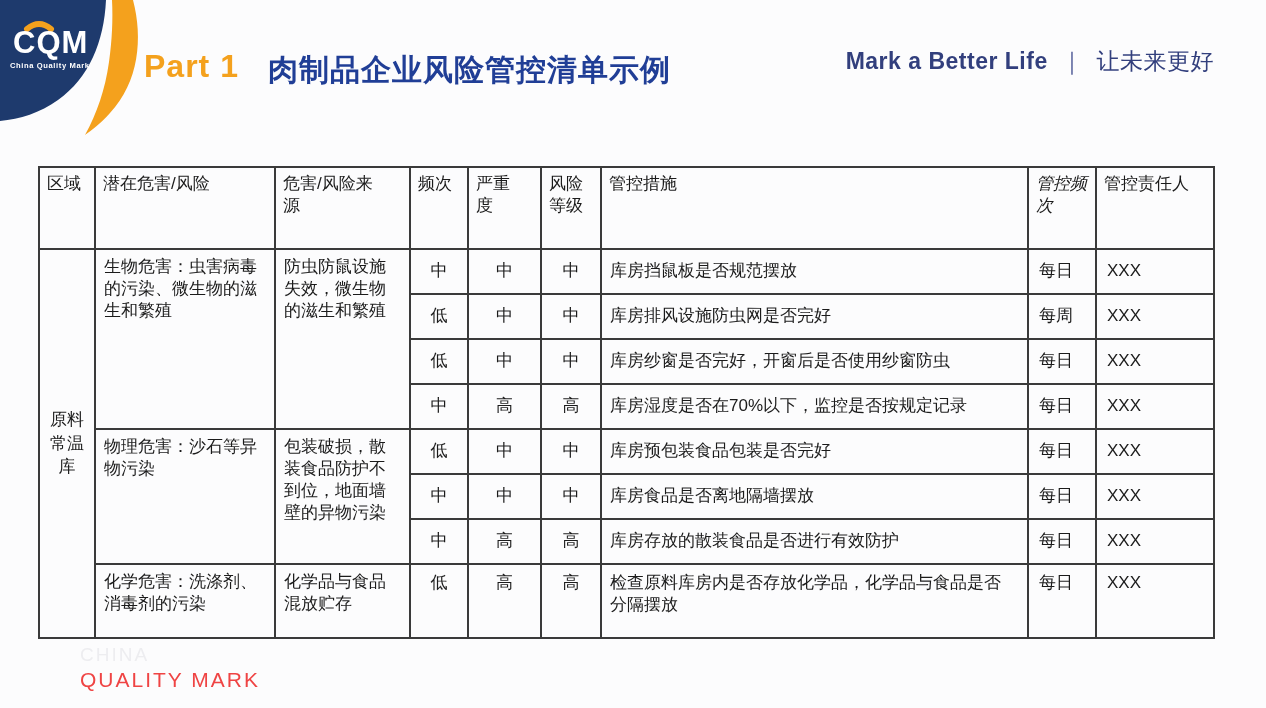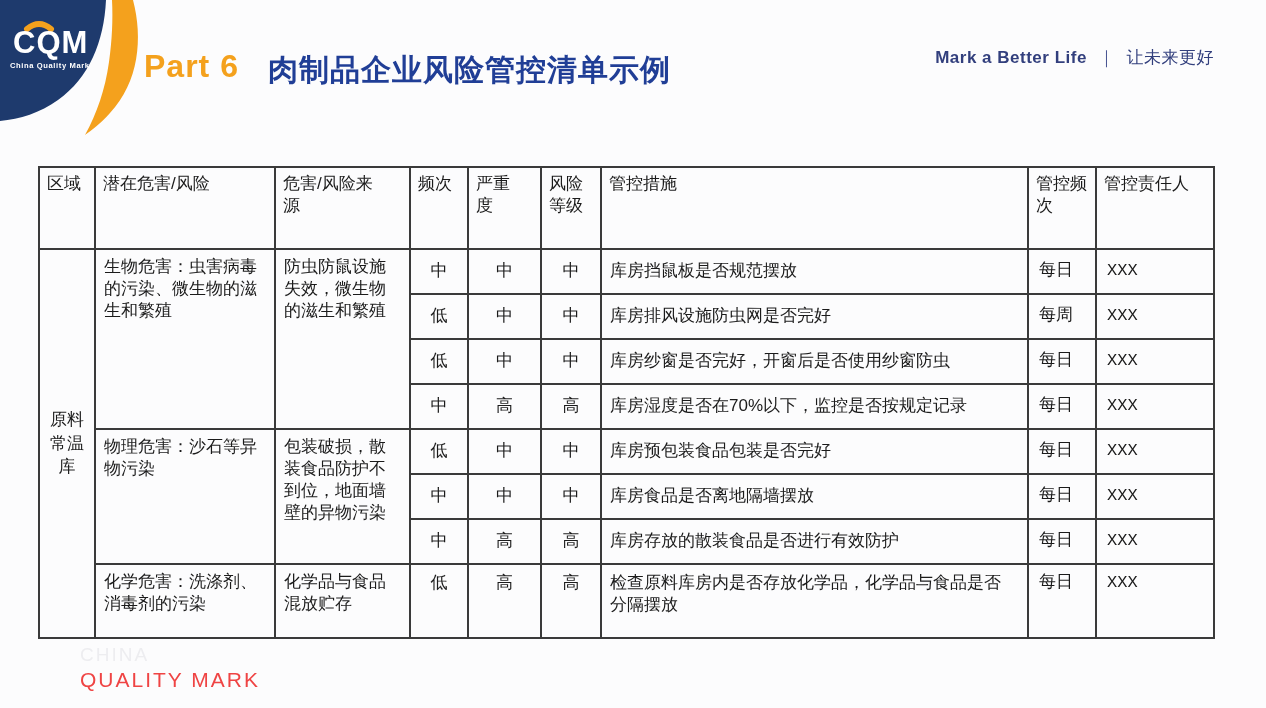--- a/index.html
+++ b/index.html
@@ -14,21 +14,21 @@
   .part-label{
     position:absolute;left:144px;top:48px;
     font-size:32px;font-weight:bold;color:#f4a11d;letter-spacing:1px;
   }
   .page-title{
     position:absolute;left:268px;top:50px;margin:0;
     font-size:30px;font-weight:bold;color:#203e96;letter-spacing:1px;
   }
   .tagline{
     position:absolute;right:52px;top:46px;
-    font-size:17px;color:#323f7d;letter-spacing:0.5px;white-space:nowrap;
+    font-size:23px;color:#323f7d;letter-spacing:0.5px;white-space:nowrap;
   }
   .tagline .en{font-weight:bold;}
   .tagline .divider{margin:0 6px;color:#4a5693;font-weight:normal;}
   .table-title{
     position:absolute;left:114px;top:110px;margin:0;
     font-size:24px;font-weight:bold;color:#111;letter-spacing:1px;
   }
   
   table.risk{
     position:absolute;left:38px;top:166px;width:1175px;
@@ -37,33 +37,33 @@
   }
   table.risk th,table.risk td{
     border:2px solid #3a3a3a;overflow:hidden;
   }
   table.risk th{
     font-weight:normal;text-align:left;vertical-align:top;
     padding:5px 7px;height:70px;
   }
   table.risk th:nth-child(3){padding-right:20px;}
   table.risk th:nth-child(5){padding-right:18px;}
-  table.risk th:nth-child(8){padding-right:0;}
+  table.risk th:nth-child(8){padding-right:0;font-style:italic;}
   table.risk tbody tr{height:45px;}
   table.risk tbody tr.tall{height:74px;}
   td.area-cell{
     text-align:center;vertical-align:middle;padding:0 8px;line-height:1.4;
   }
   td.hazard-cell{vertical-align:top;padding:6px 10px 6px 8px;}
   td.source-cell{vertical-align:top;padding:6px 13px 6px 8px;}
   td.freq-cell,td.sev-cell,td.risk-cell{
     text-align:center;vertical-align:middle;padding:2px;
   }
   td.measure-cell{vertical-align:middle;padding:3px 10px 3px 8px;}
-  td.cfreq-cell,td.owner-cell{vertical-align:middle;padding:3px 4px 3px 10px;font-family:Liberation Mono, monospace;}
+  td.cfreq-cell,td.owner-cell{vertical-align:middle;padding:3px 4px 3px 10px;}
   tr.tall td.freq-cell,tr.tall td.sev-cell,tr.tall td.risk-cell,
   tr.tall td.measure-cell,tr.tall td.cfreq-cell,tr.tall td.owner-cell{
     vertical-align:top;padding-top:7px;
   }
   
   .watermark{
     position:absolute;left:80px;top:644px;letter-spacing:2px;user-select:none;
   }
   .watermark .wm1{font-size:19px;color:#ededf0;}
   .watermark .wm2{font-size:21px;font-weight:normal;color:#ef4444;margin-top:2px;}
@@ -74,21 +74,21 @@
 <div class="slide">
 
   <svg class="logo-svg" viewBox="0 0 156 146" aria-hidden="true">
     <path d="M0,0 L106,0 C104,42 89,78 58,100 C40,113 20,119 0,121 Z" fill="#1e3a6d"></path>
     <path d="M112,0 L133,0 C143,38 139,82 110,113 C100,124 92,130 85,135 C97,113 105,90 109,62 C112,40 113,20 112,0 Z" fill="#f4a11d"></path>
     <path d="M27,29 Q39,19 51,29" fill="none" stroke="#f4a11d" stroke-width="6" stroke-linecap="round"></path>
     <text x="13" y="53" font-size="31" font-weight="bold" fill="#ffffff" letter-spacing="1">CQM</text>
     <text x="10" y="68" font-size="7.6" font-weight="bold" fill="#ffffff" letter-spacing="0.6">China Quality Mark</text>
   </svg>
 
-  <div class="part-label">Part 6</div>
+  <div class="part-label">Part 1</div>
   <h1 class="page-title">肉制品企业风险管控清单示例</h1>
 
   <div class="tagline">
     <span class="en">Mark a Better Life</span>
     <span class="divider">｜</span>
     <span class="zh">让未来更好</span>
   </div>
 
 
   <table class="risk">

